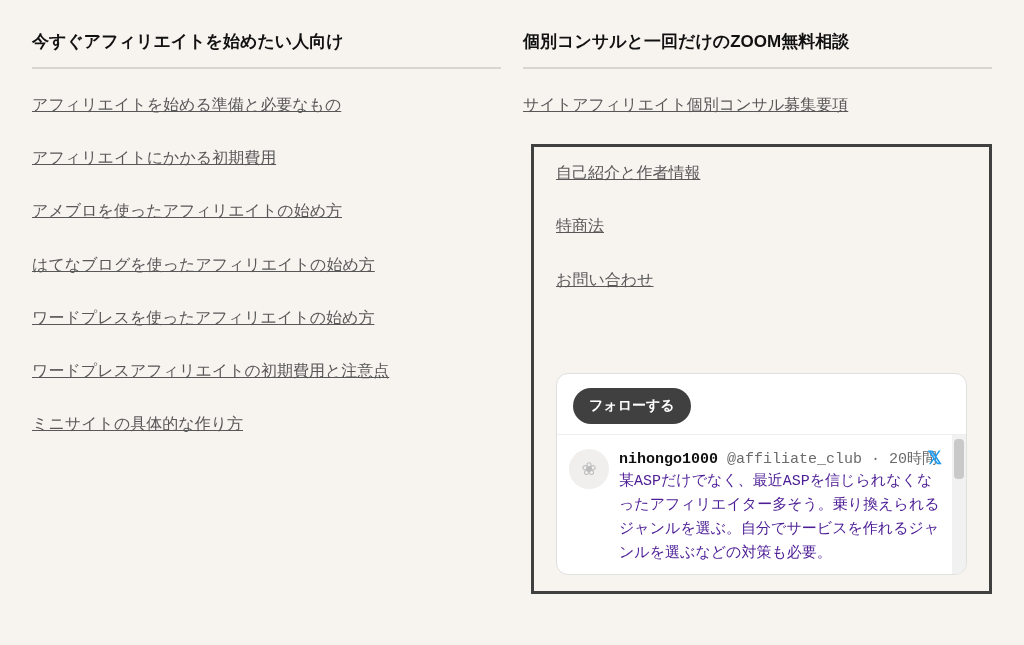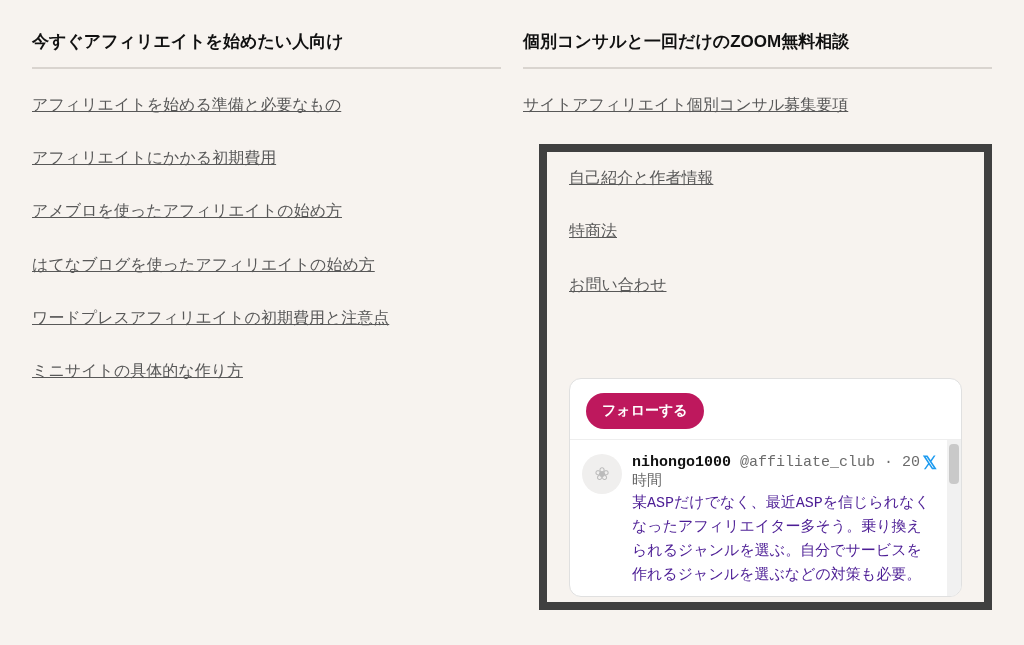--- a/index.html
+++ b/index.html
@@ -29,23 +29,23 @@
     .link-list a {
       display: block;
       color: #585858;
       font-size: 16px;
       text-decoration: underline;
       line-height: 1.7;
       margin-bottom: 26px;
       width: fit-content;
     }
     .red-box {
-      border: 8px solid #404040;
-      padding: 12px 22px 5px 22px;
-      margin: 16px 0 0 16px;
+      border: 3px solid #404040;
+      padding: 12px 22px 16px 22px;
+      margin: 16px 0 0 8px;
     }
     .red-box .link-list a { margin-bottom: 26px; }
     .tweet-card {
       background: #fff;
       border: 1px solid #e0e0e0;
       border-radius: 12px;
       margin-top: 80px;
       overflow: hidden;
     }
     .tweet-head {
@@ -57,21 +57,21 @@
     }
     .tweet-head-title {
       font-size: 20px;
       font-weight: 800;
       color: #111;
       line-height: 1.35;
       flex: 1;
       padding-right: 10px;
     }
     .follow-btn {
-      background: #be185d;
+      background: #404040;
       color: #fff;
       font-weight: 700;
       font-size: 14px;
       border: none;
       border-radius: 999px;
       padding: 9px 16px;
       cursor: pointer;
       white-space: nowrap;
     }
     .tweet-body {
@@ -130,20 +130,21 @@
 <body>
 
 <div class="wrap">
   <div class="col">
     <div class="section-title">今すぐアフィリエイトを始めたい人向け</div>
     <div class="link-list">
       <a href="#">アフィリエイトを始める準備と必要なもの</a>
       <a href="#">アフィリエイトにかかる初期費用</a>
       <a href="#">アメブロを使ったアフィリエイトの始め方</a>
       <a href="#">はてなブログを使ったアフィリエイトの始め方</a>
+      <a href="#">ワードプレスを使ったアフィリエイトの始め方</a>
       <a href="#">ワードプレスアフィリエイトの初期費用と注意点</a>
       <a href="#">ミニサイトの具体的な作り方</a>
     </div>
   </div>
 
   <div class="col">
     <div class="section-title">個別コンサルと一回だけのZOOM無料相談</div>
     <div class="link-list">
       <a href="#">サイトアフィリエイト個別コンサル募集要項</a>
     </div>

